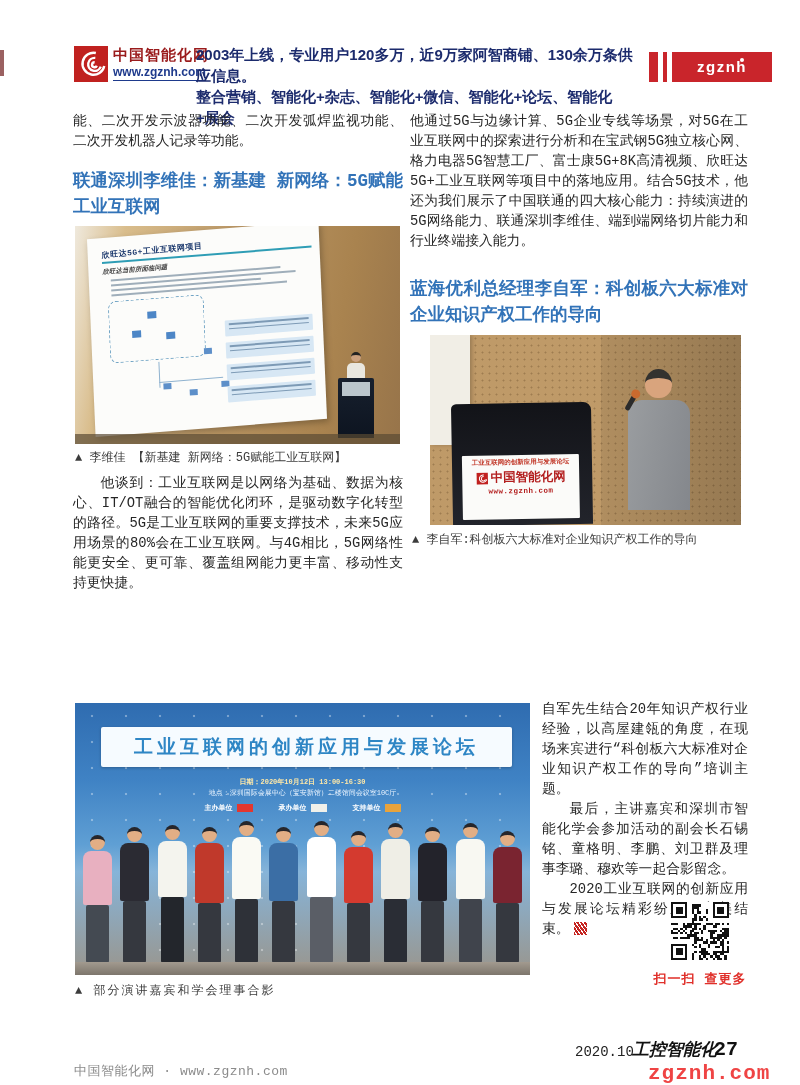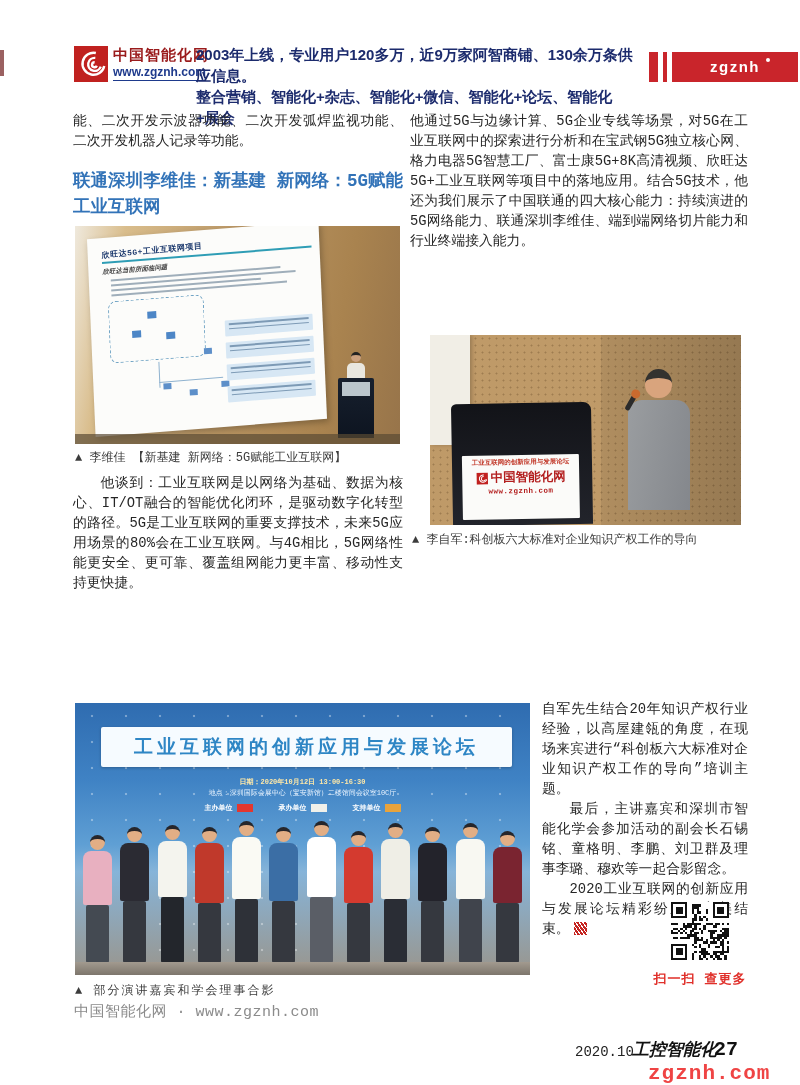--- a/index.html
+++ b/index.html
@@ -8,21 +8,21 @@
   .page { position:relative; width:800px; height:1085px; background:#fff; overflow:hidden; margin:0 auto; }
 
   
   .edge-tick { position:absolute; left:0; top:50px; width:4px; height:26px; background:#9b6161; }
   .logo-sq { position:absolute; left:74px; top:46px; width:34px; height:36px; }
   .site-name { position:absolute; left:113px; top:46px; font-size:15px; font-weight:bold; color:#9a1b1c; letter-spacing:1px; }
   .site-url { position:absolute; left:113px; top:65px; font-size:12px; font-weight:bold; color:#1e3a8c; border-bottom:1px solid #1e3a8c; padding-bottom:1px; }
   .tagline { position:absolute; left:196px; top:44px; width:440px; font-size:15px; font-weight:bold; color:#1c2b6d; line-height:21px; }
   .badge-sq  { position:absolute; left:649px; top:52px; width:9px;  height:30px; background:#c9252b; }
   .badge-bar { position:absolute; left:663px; top:52px; width:4px;  height:30px; background:#c9252b; }
-  .badge-main{ position:absolute; left:672px; top:52px; width:126px; height:30px; background:#c9252b; color:#fff;
+  .badge-main{ position:absolute; left:672px; top:52px; width:100px; height:30px; background:#c9252b; color:#fff;
                font-weight:bold; font-size:15px; letter-spacing:1.5px; text-align:center; line-height:30px; }
   .badge-reg { position:absolute; right:28px; top:6px; width:4px; height:4px; border-radius:50%; background:#fff; }
 
   
   .body-text { font-size:13.8px; line-height:20px; text-align:justify; color:#262626; }
   .body-text p { margin:0; }
   .indent { text-indent:2em; }
   .heading { font-size:17.5px; font-weight:bold; color:#3273b8; line-height:26px; text-align:justify; }
   .caption { font-family:"DejaVu Serif","Liberation Serif",serif; font-size:12px; color:#3c3c3c; }
 
@@ -89,21 +89,21 @@
   .mic3 { position:absolute; left:8px; top:26px; width:5px; height:16px; background:#2b2b2b; transform:rotate(30deg); border-radius:2px; }
   .mic3::before { content:""; position:absolute; left:-2px; top:-7px; width:9px; height:9px; border-radius:50%; background:#c96a2e; }
 
   
   .endmark { display:inline-block; width:13px; height:13px; margin-left:4px; vertical-align:-2px; background:#c5231f;
              background-image:repeating-linear-gradient(55deg,transparent 0 2px,#fff 2px 3px); }
   .qr-block { left:653px; top:902px; width:94px; text-align:center; }
   .qr-caption { margin-top:5px; font-size:13px; font-weight:bold; color:#e0302a; letter-spacing:1px; white-space:nowrap; }
 
   
-  .footer-left { left:74px; top:1002px; font-size:15px; color:#8b8b8b; letter-spacing:.5px; }
+  .footer-left { left:74px; top:1062px; font-size:13px; color:#8b8b8b; letter-spacing:.5px; }
   .footer-issue { left:575px; top:1044px; font-size:14px; color:#222; }
   .footer-script { left:632px; top:1038px; font-family:"DejaVu Serif","Liberation Serif",serif; font-style:italic; font-weight:bold; font-size:17px; color:#111; }
   .footer-page { left:714px; top:1038px; font-size:20px; font-weight:bold; color:#111; }
   .footer-site { left:648px; top:1062px; font-size:21px; font-weight:bold; color:#ef4444; letter-spacing:1px; }
 </style>
 </head>
 <body>
 
 <div class="page">
 
@@ -271,20 +271,21 @@
         </div>
     </div>
     <div class="floor2"></div>
   </div>
   <div class="pos caption" style="left:75px; top:982px; width:455px; letter-spacing:2px;">▲ 部分演讲嘉宾和学会理事合影</div>
 
   <div class="pos body-text" style="left:410px; top:112px; width:338px;">
     <p>他通过5G与边缘计算、5G企业专线等场景，对5G在工业互联网中的探索进行分析和在宝武钢5G独立核心网、格力电器5G智慧工厂、富士康5G+8K高清视频、欣旺达5G+工业互联网等项目中的落地应用。结合5G技术，他还为我们展示了中国联通的四大核心能力：持续演进的5G网络能力、联通深圳李维佳、端到端网络切片能力和行业终端接入能力。</p>
   </div>
 
+  <div class="pos heading" style="left:410px; top:276px; width:338px;">蓝海优利总经理李自军：科创板六大标准对企业知识产权工作的导向</div>
 
   <div class="pos photo3">
     <div class="wall3"></div>
     <div class="wall3b"></div>
     <div class="screen3"></div>
     <div class="speaker3">
       <div class="hd"></div>
       <div class="bd">
           <div class="mic3"></div>
         </div>

